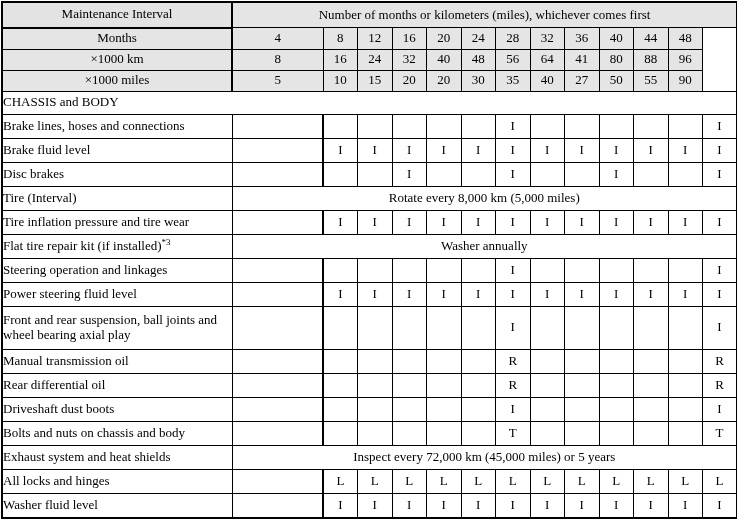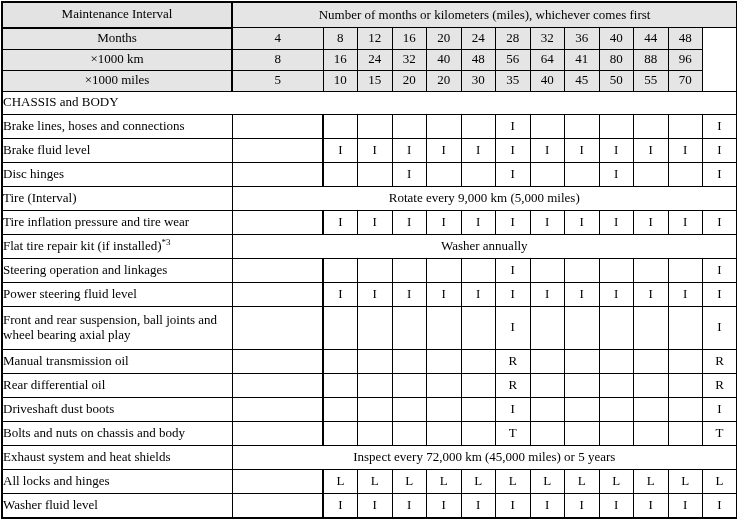--- a/index.html
+++ b/index.html
@@ -157,24 +157,24 @@
       <tr class="hdr-row-last">
         <th class="hdr hdr-unit" style="border-right: 2px solid rgb(0, 0, 0);">×1000 miles</th>
         <th class="hdr hdr-num">5</th>
         <th class="hdr hdr-num">10</th>
         <th class="hdr hdr-num">15</th>
         <th class="hdr hdr-num">20</th>
         <th class="hdr hdr-num">20</th>
         <th class="hdr hdr-num">30</th>
         <th class="hdr hdr-num">35</th>
         <th class="hdr hdr-num">40</th>
-        <th class="hdr hdr-num">45</th>
+        <th class="hdr hdr-num">27</th>
         <th class="hdr hdr-num">50</th>
         <th class="hdr hdr-num">55</th>
-        <th class="hdr hdr-num">70</th>
+        <th class="hdr hdr-num">90</th>
       </tr>
     </tbody>
   <tbody id="body-rows">
       <tr class="section-row">
         <td colspan="14">CHASSIS and BODY</td>
       </tr>
       <tr>
         <td class="item-label"><span>Brake lines, hoses and connections</span></td>
         <td style="border-right: 2px solid rgb(0, 0, 0); border-left: none;"></td>
         <td class="mark"></td>
@@ -200,38 +200,38 @@
         <td class="mark">I</td>
         <td class="mark">I</td>
         <td class="mark">I</td>
         <td class="mark">I</td>
         <td class="mark">I</td>
         <td class="mark">I</td>
         <td class="mark">I</td>
         <td class="mark">I</td>
       </tr>
       <tr>
-        <td class="item-label"><span>Disc hinges</span></td>
+        <td class="item-label"><span>Disc brakes</span></td>
         <td style="border-right: 2px solid rgb(0, 0, 0); border-left: none;"></td>
         <td class="mark"></td>
         <td class="mark"></td>
         <td class="mark">I</td>
         <td class="mark"></td>
         <td class="mark"></td>
         <td class="mark">I</td>
         <td class="mark"></td>
         <td class="mark"></td>
         <td class="mark">I</td>
         <td class="mark"></td>
         <td class="mark"></td>
         <td class="mark">I</td>
       </tr>
       <tr>
         <td class="item-label"><span>Tire (Interval)</span></td>
-        <td class="spanned" colspan="13">Rotate every 9,000 km (5,000 miles)</td>
+        <td class="spanned" colspan="13">Rotate every 8,000 km (5,000 miles)</td>
       </tr>
       <tr>
         <td class="item-label"><span>Tire inflation pressure and tire wear</span></td>
         <td style="border-right: 2px solid rgb(0, 0, 0); border-left: none;"></td>
         <td class="mark">I</td>
         <td class="mark">I</td>
         <td class="mark">I</td>
         <td class="mark">I</td>
         <td class="mark">I</td>
         <td class="mark">I</td>

